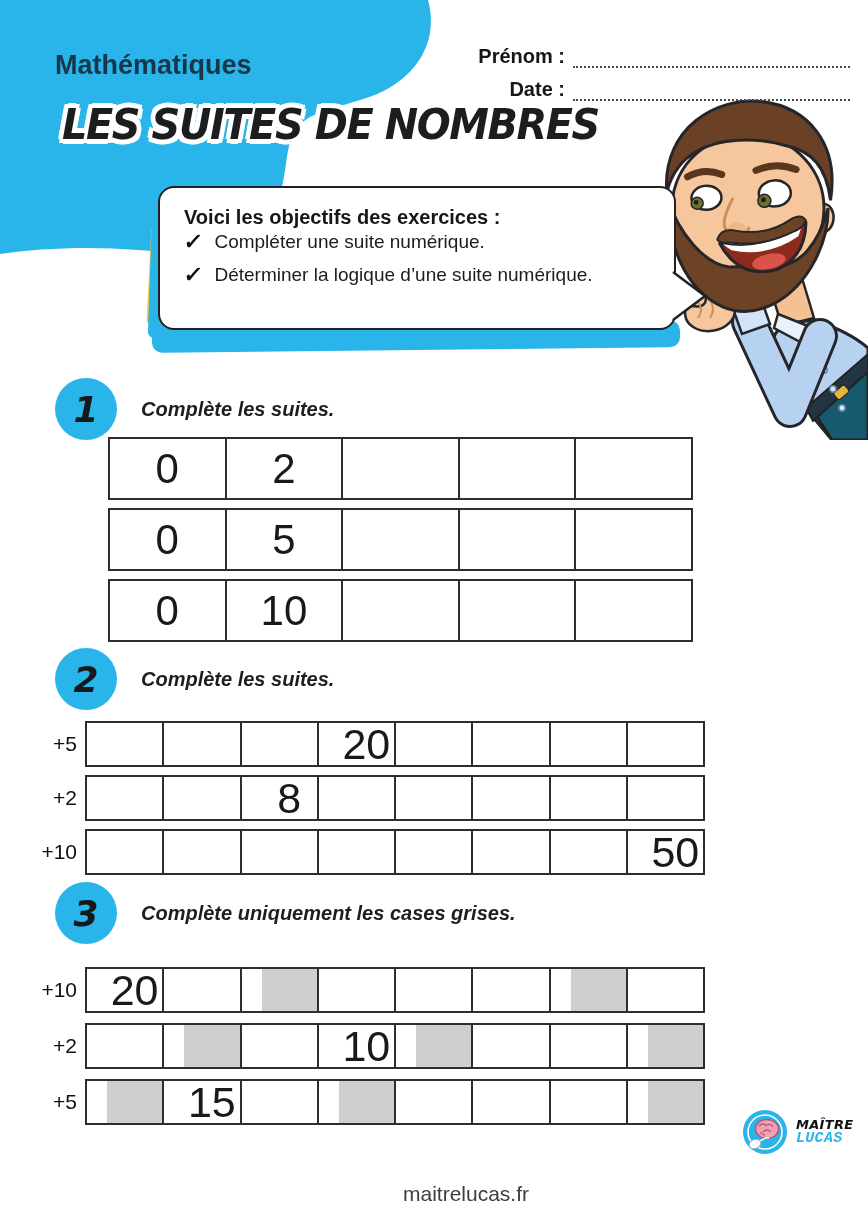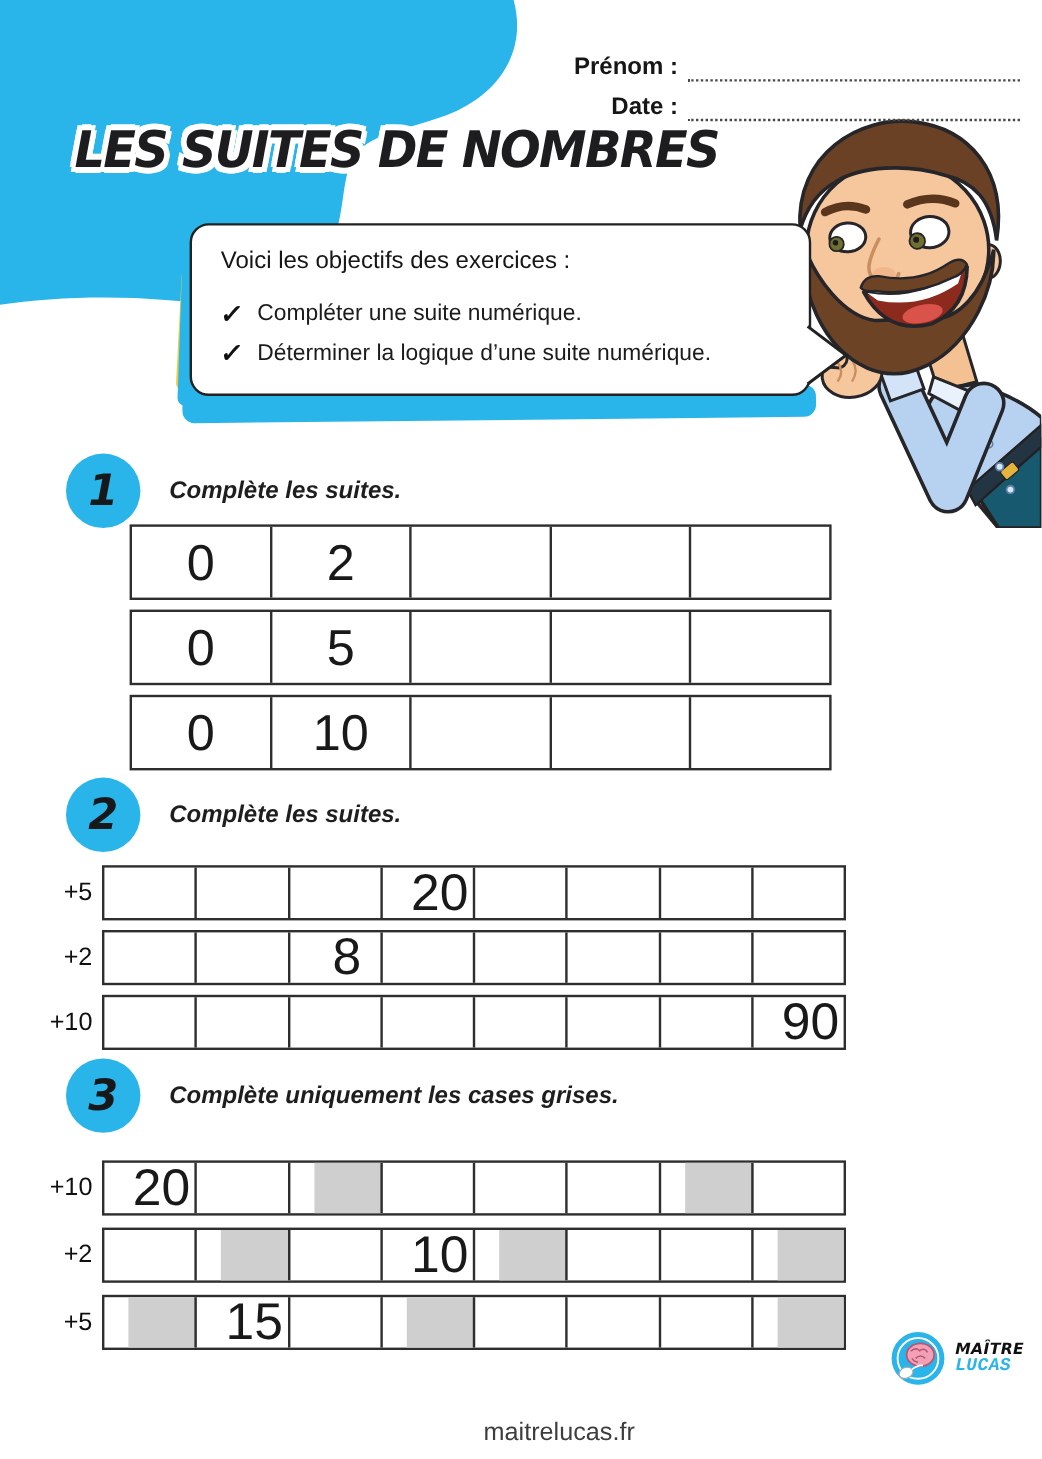--- a/index.html
+++ b/index.html
@@ -24,21 +24,21 @@
   
   .stroke-yellow{position:absolute;left:149px;top:226px;width:10px;height:98px;z-index:3;
       background:var(--stroke-yellow,#f2ce3c);border-radius:4px;transform:rotate(3deg);}
   .stroke-cyan-left{position:absolute;left:150px;top:208px;width:15px;height:130px;z-index:4;
       background:var(--accent-cyan,#29b4ea);border-radius:6px;transform:rotate(2deg);}
   .stroke-cyan-bottom{position:absolute;left:152px;top:323px;width:528px;height:27px;z-index:4;
       background:var(--accent-cyan,#29b4ea);border-radius:10px;transform:rotate(-.6deg);}
   .bubble{position:absolute;left:158px;top:186px;width:518px;height:144px;z-index:5;
       background:#fff;border:2.5px solid #222;border-radius:16px;box-sizing:border-box;
       padding:18px 24px 0 24px;}
-  .bubble-heading{font-size:20px;font-weight:normal;color:#161616;margin-bottom:20px;}
+  .bubble-heading{font-size:20px;font-weight:bold;color:#161616;margin-bottom:0;}
   .obj-item{display:flex;align-items:center;gap:12px;font-size:19px;color:#1c1c1c;margin-bottom:7px;}
   .check{font-size:22px;font-weight:bold;color:#111;transform:skewX(-8deg);}
   .bubble-tail{position:absolute;right:-33px;top:84px;width:36px;height:50px;overflow:visible;}
 
   
   .character{position:absolute;left:636px;top:96px;z-index:2;}
 
   
   .ex-head{position:absolute;left:55px;z-index:3;display:flex;align-items:center;}
   .badge{width:62px;height:62px;border-radius:50%;background:var(--accent-cyan,#29b4ea);
@@ -82,20 +82,21 @@
 <body>
 
 <div class="page">
 
   <svg class="blob" width="460" height="275" viewBox="0 0 460 275">
     <path d="M0,0 L428,0 C440,44 414,80 372,96 C332,110 306,112 294,132
              C282,154 290,192 266,220 C240,250 188,254 138,250
              C92,246 38,248 0,254 Z" fill="#29b4ea"></path>
   </svg>
 
+  <div class="subject">Mathématiques</div>
   <div class="page-title">LES SUITES DE NOMBRES</div>
 
   <div class="id-block">
     <div class="id-row">
       <span class="id-label">Prénom :</span>
       <span class="id-line"></span>
     </div>
     <div class="id-row">
       <span class="id-label">Date :</span>
       <span class="id-line"></span>
@@ -262,21 +263,21 @@
       <div class="seq-row">
         <span class="row-label">+10</span>
         <div class="seq-table">
           <div class="seq-cell"></div>
           <div class="seq-cell"></div>
           <div class="seq-cell"></div>
           <div class="seq-cell"></div>
           <div class="seq-cell"></div>
           <div class="seq-cell"></div>
           <div class="seq-cell"></div>
-          <div class="seq-cell">90</div>
+          <div class="seq-cell">50</div>
         </div>
       </div>
     </div>
   <div class="rows s3" id="rows3">
       <div class="seq-row">
         <span class="row-label">+10</span>
         <div class="seq-table">
           <div class="seq-cell">20</div>
           <div class="seq-cell"></div>
           <div class="seq-cell gray"></div>

